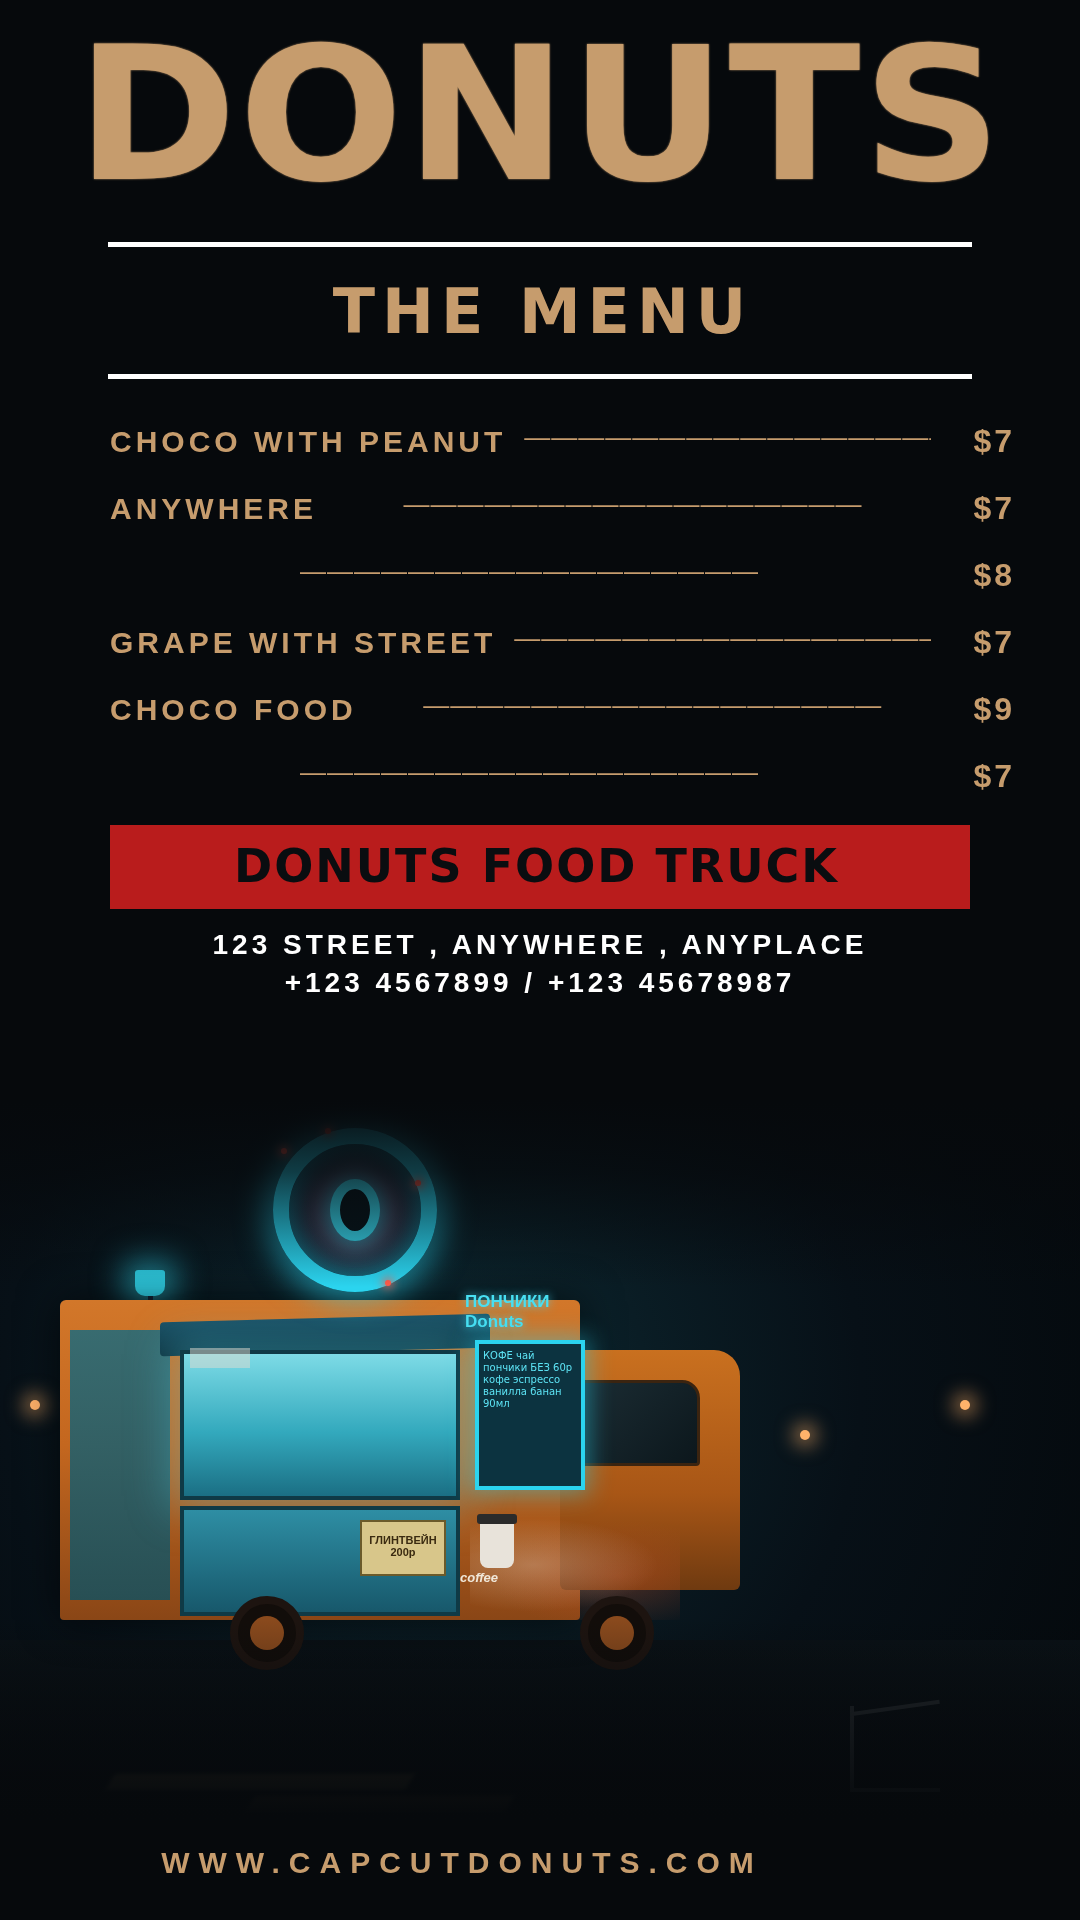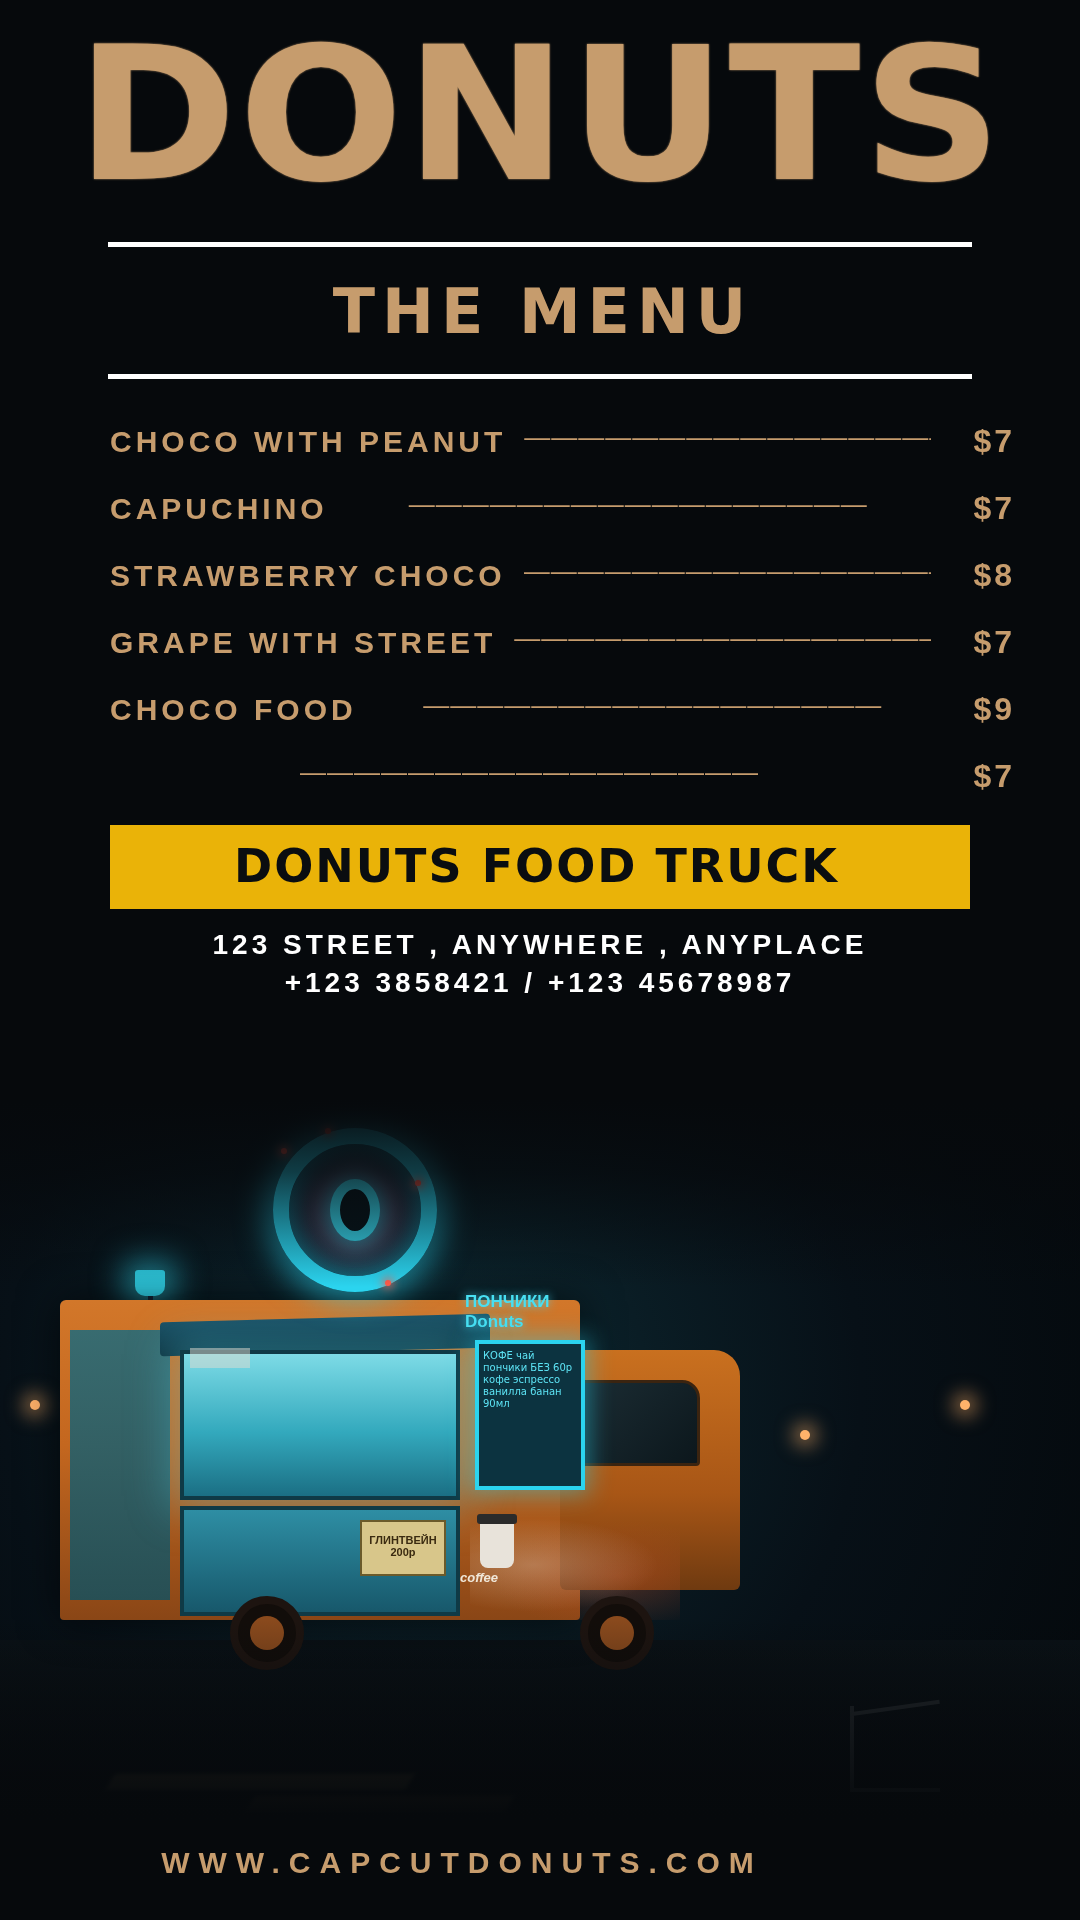--- a/index.html
+++ b/index.html
@@ -96,21 +96,21 @@
     font-size: 32px;
     font-weight: 700;
     letter-spacing: 3px;
     min-width: 66px;
     text-align: right;
   }
 
   
   .bar {
     margin: 22px 110px 0 110px;
-    background: #eab308;
+    background: #b91c1c;
     text-align: center;
     padding: 14px 7px 16px 0;
   }
   .bar span {
     color: #0a0d10;
     font-family: "DejaVu Sans", sans-serif;
     font-weight: 700;
     font-size: 46px;
     letter-spacing: 2px;
   }
@@ -407,27 +407,26 @@
 
   <div class="menu">
 
     <div class="menu-row">
       <span class="item-name">CHOCO WITH PEANUT</span>
       <span class="dashes">—————————————————</span>
       <span class="price">$7</span>
     </div>
 
     <div class="menu-row">
-      <span class="item-name">CAPUCHINO</span>
+      <span class="item-name">ANYWHERE</span>
       <span class="dashes">—————————————————</span>
       <span class="price">$7</span>
     </div>
 
     <div class="menu-row">
-      <span class="item-name">STRAWBERRY CHOCO</span>
       <span class="dashes">—————————————————</span>
       <span class="price">$8</span>
     </div>
 
     <div class="menu-row">
       <span class="item-name">GRAPE WITH STREET</span>
       <span class="dashes">—————————————————</span>
       <span class="price">$7</span>
     </div>
 
@@ -441,21 +440,21 @@
       <span class="dashes">—————————————————</span>
       <span class="price">$7</span>
     </div>
 
   </div>
 
   <div class="bar">
     <span>DONUTS FOOD TRUCK</span>
   </div>
   <div class="addr">123 STREET , ANYWHERE , ANYPLACE</div>
-  <div class="phone">+123 3858421 / +123 45678987</div>
+  <div class="phone">+123 4567899 / +123 45678987</div>
 
   <div class="photo">
 
     <div class="bg-light" style="left:30px; top:300px;"></div>
     <div class="bg-light" style="left:800px; top:330px;"></div>
     <div class="bg-light" style="left:960px; top:300px;"></div>
 
     <div class="ground">
       <div class="road-stripe"></div>
       <div class="road-stripe s2"></div>

